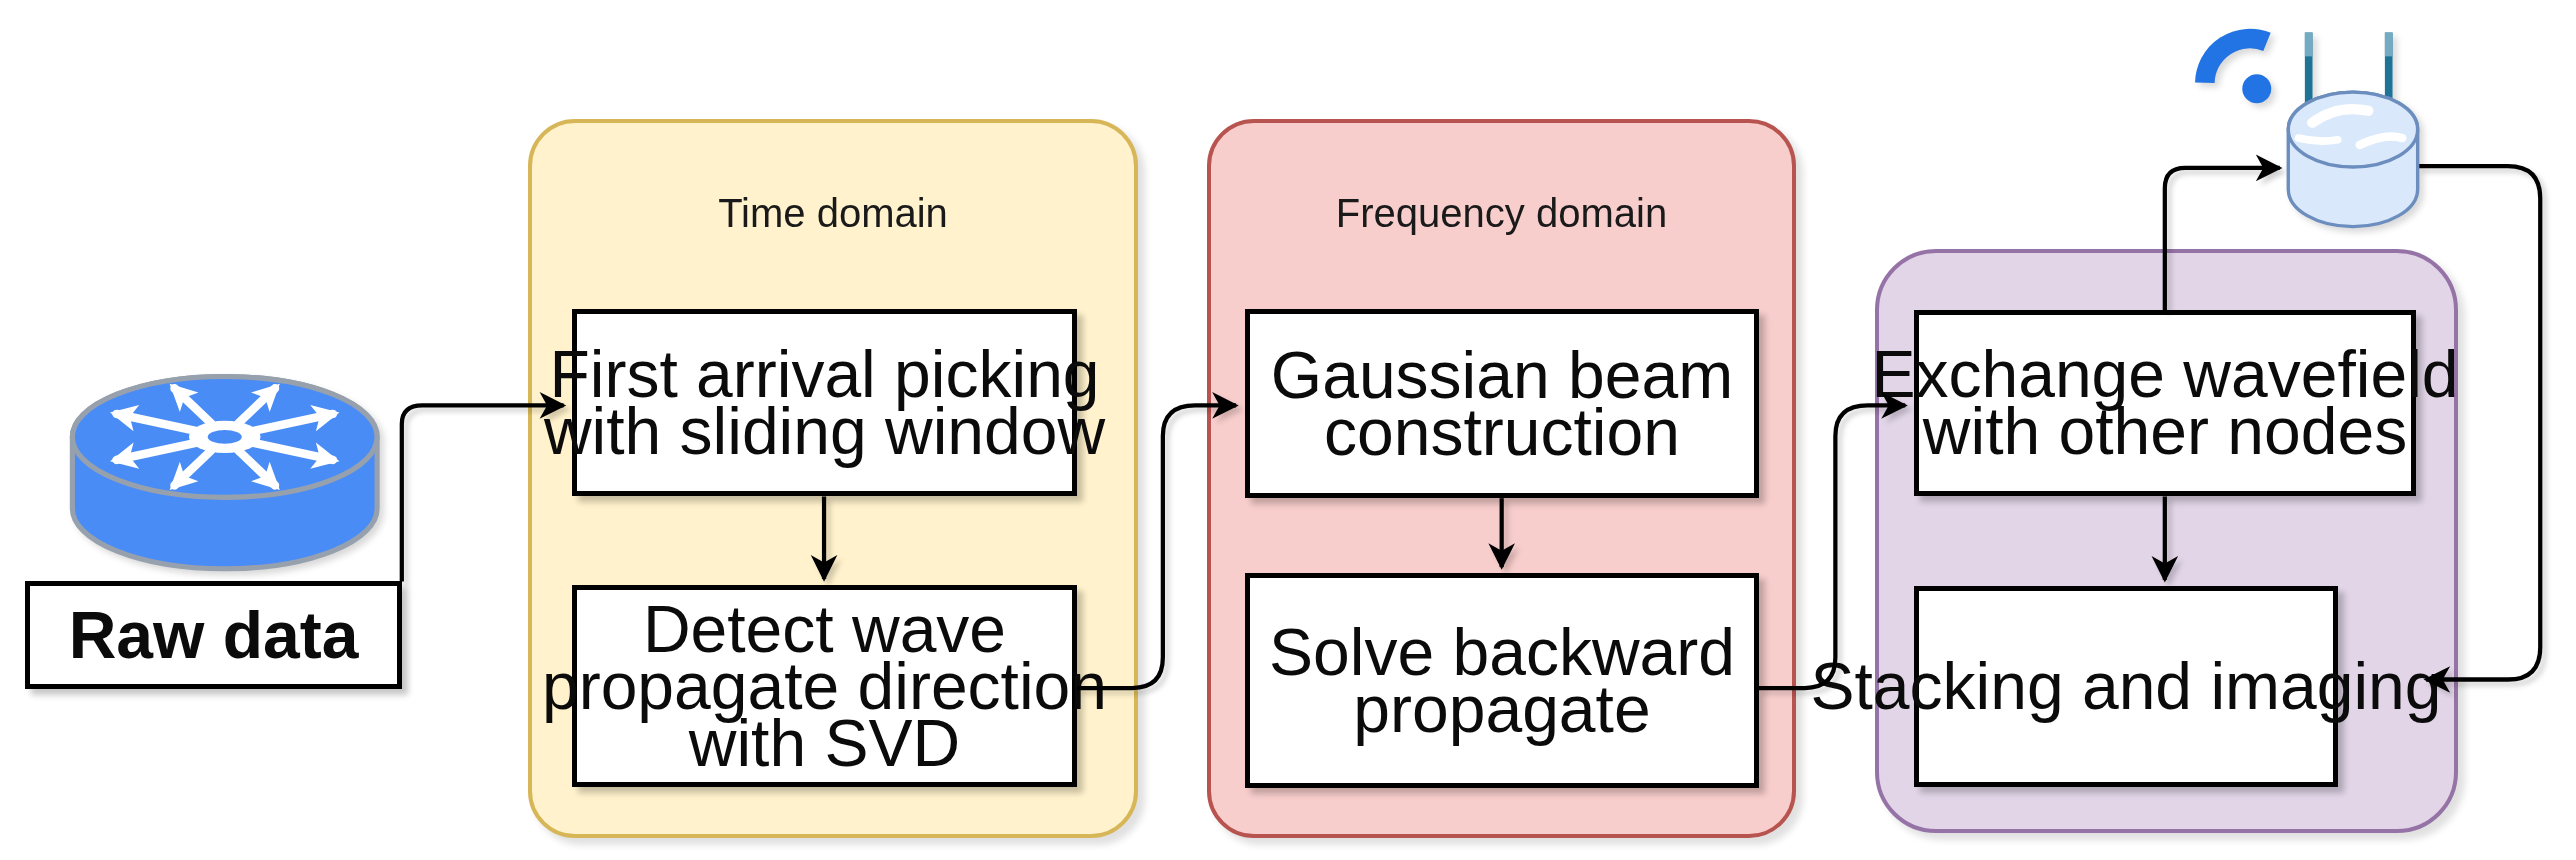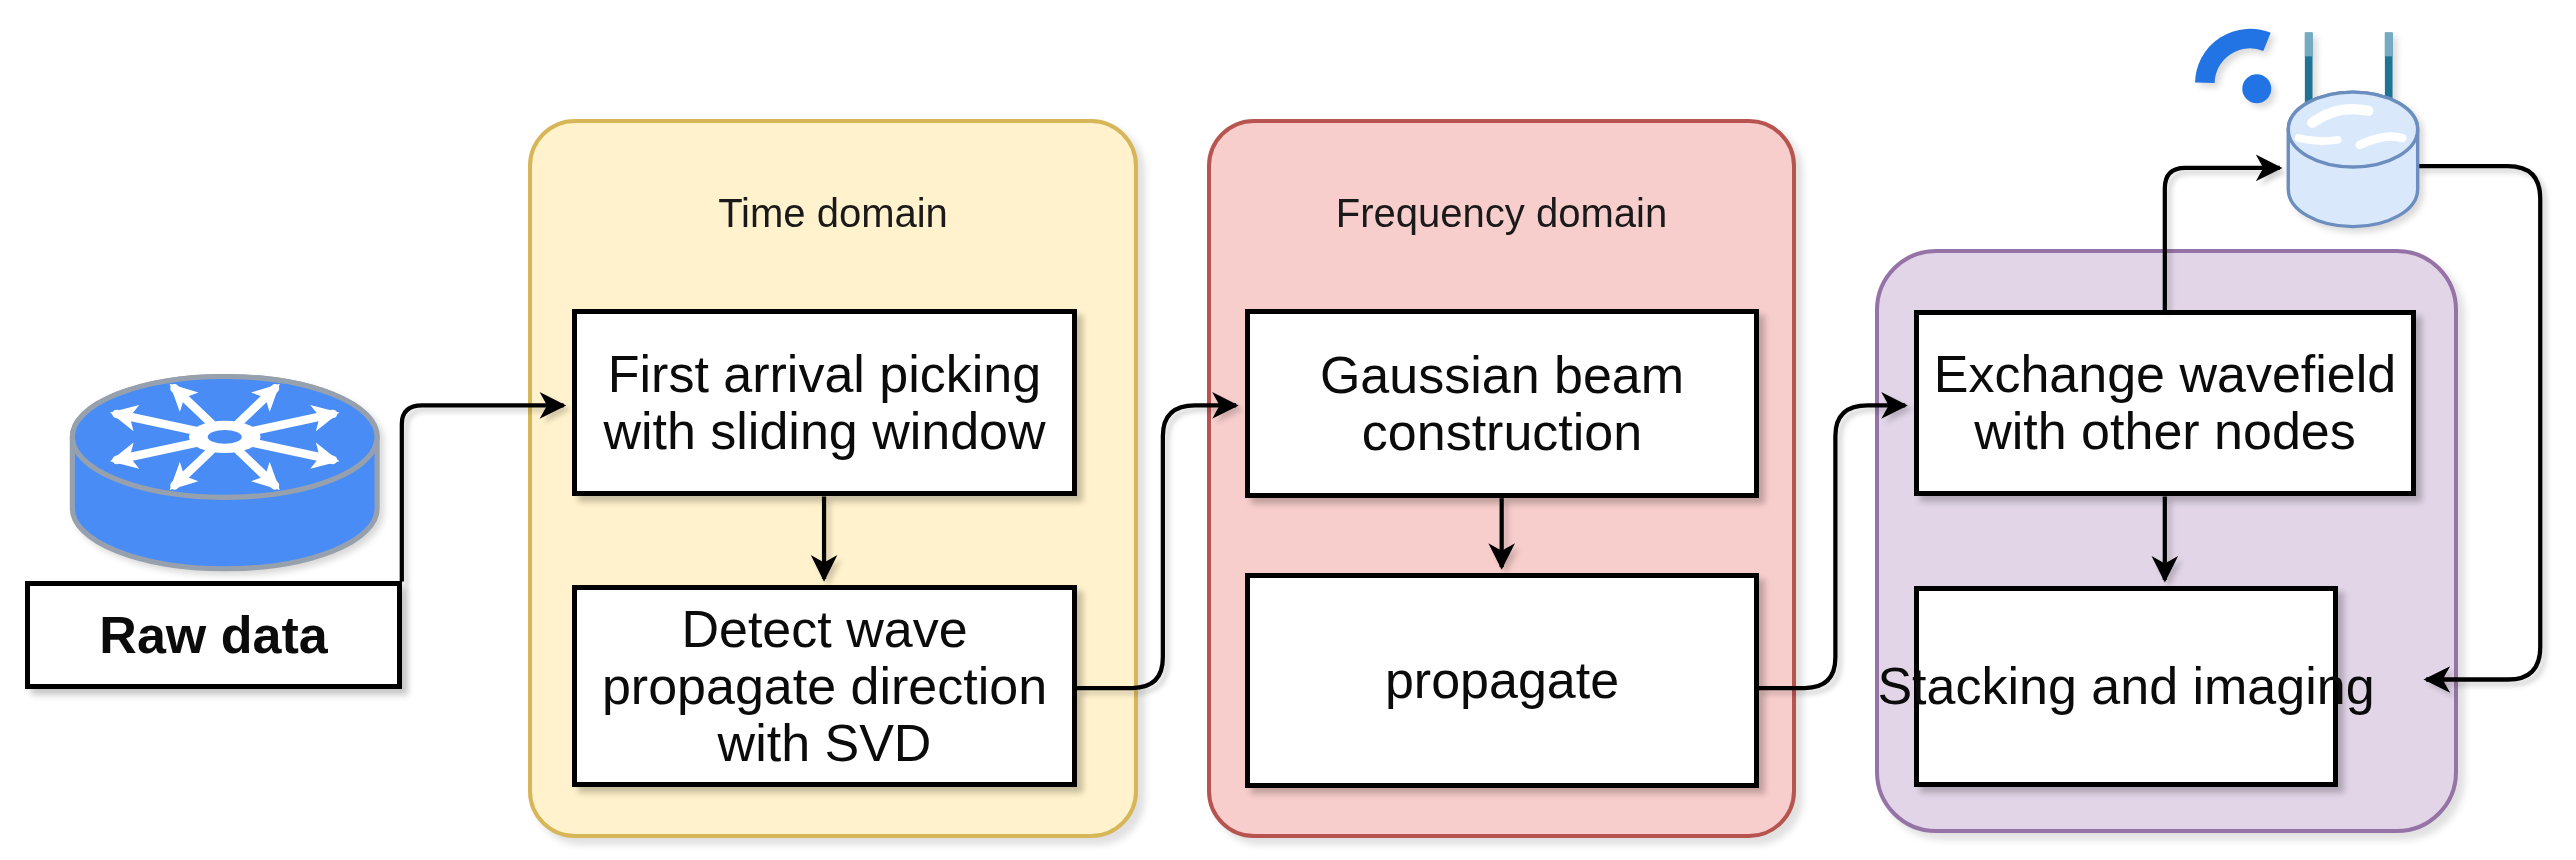--- a/index.html
+++ b/index.html
@@ -30,21 +30,21 @@
   .box{
     position:absolute;
     box-sizing:border-box;
     background:#ffffff;
     border:5.1px solid #000000;
     display:flex;
     flex-direction:column;
     align-items:center;
     justify-content:center;
     text-align:center;
-    font-size:52px;
+    font-size:66px;
     line-height:57px;
     color:#0b0b0b;
     box-shadow:6px 6px 6px rgba(0,0,0,0.22);
   }
   .line{display:block;white-space:nowrap;}
   .box-t1{left:572px;top:309px;width:505px;height:187px;}
   .box-t2{left:572px;top:585px;width:505px;height:202px;}
   .box-f1{left:1245px;top:309px;width:514px;height:189px;}
   .box-f2{left:1245px;top:573px;width:514px;height:215px;}
   .box-p1{left:1914px;top:310px;width:502px;height:186px;}
@@ -82,20 +82,21 @@
     <span class="line">Detect wave</span>
     <span class="line">propagate direction</span>
     <span class="line">with SVD</span>
   </div>
 
   <div class="box box-f1">
     <span class="line">Gaussian beam</span>
     <span class="line">construction</span>
   </div>
   <div class="box box-f2">
+    <span class="line">Solve backward</span>
     <span class="line">propagate</span>
   </div>
 
   <div class="box box-p1">
     <span class="line">Exchange wavefield</span>
     <span class="line">with other nodes</span>
   </div>
   <div class="box box-p2">
     <span class="line">Stacking and imaging</span>
   </div>

